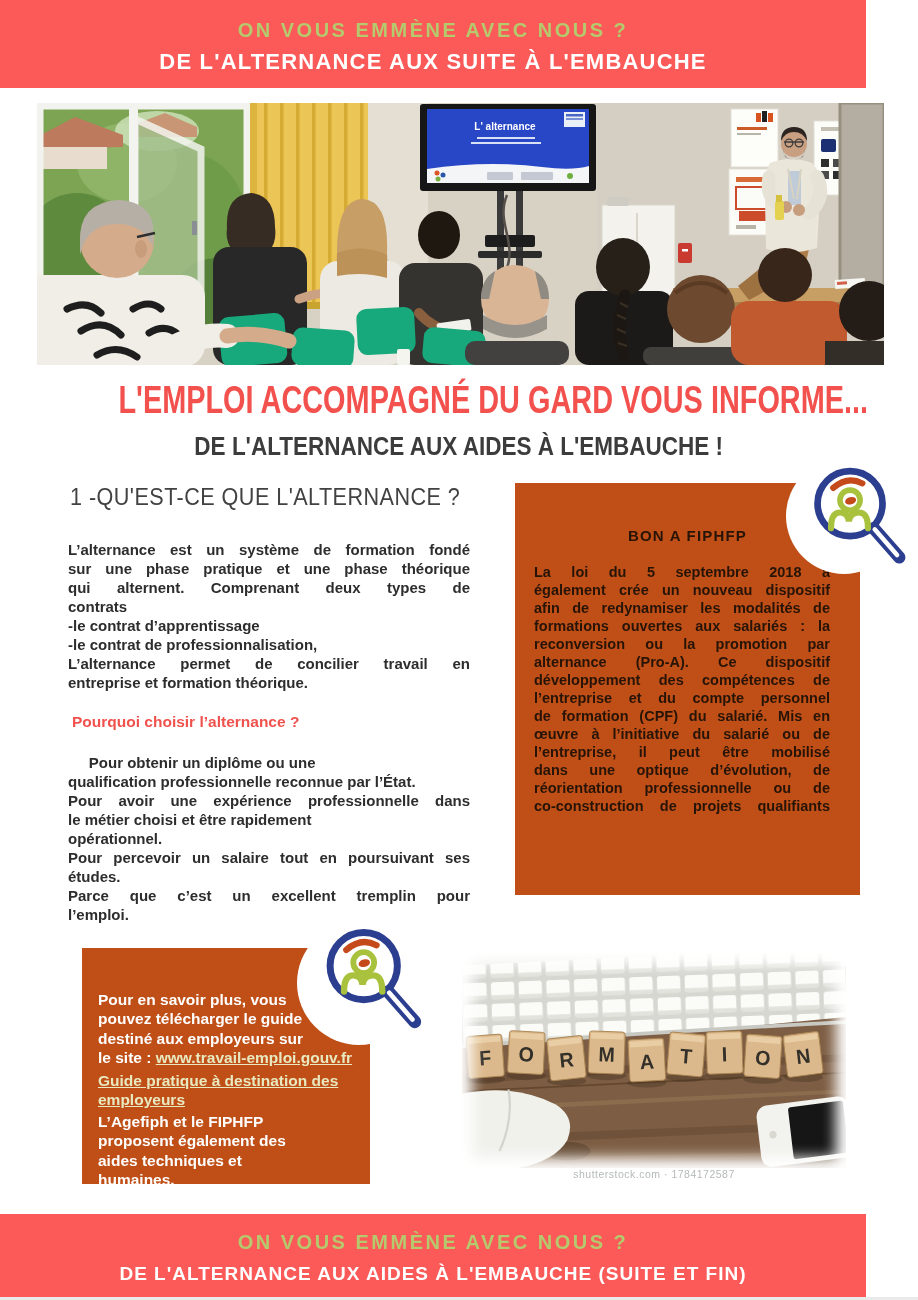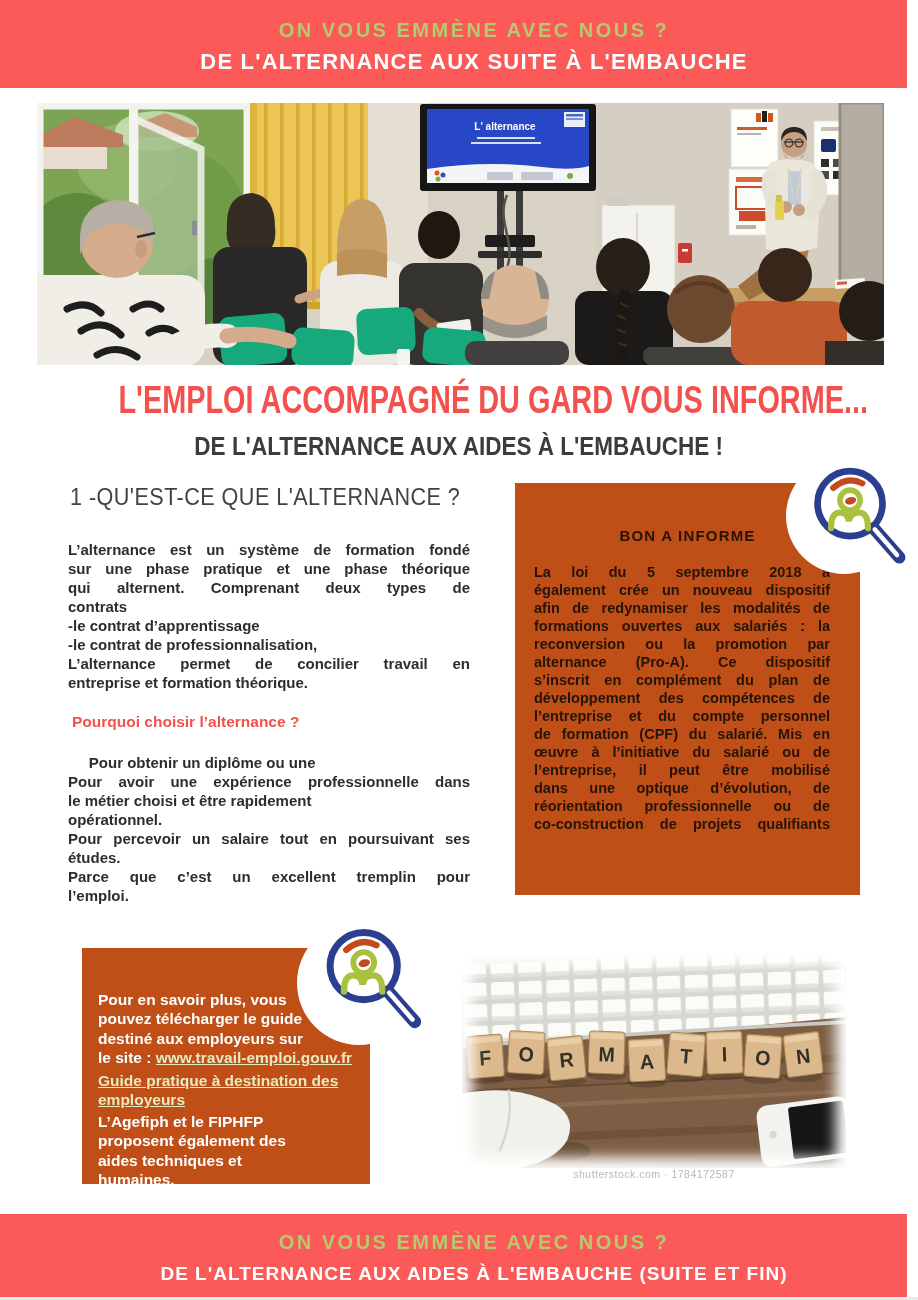--- a/index.html
+++ b/index.html
@@ -1,19 +1,19 @@
 <!DOCTYPE html>
 <html><head>
 <meta charset="utf-8">
 <style>
   html,body{margin:0;padding:0;background:#ffffff;}
   .page{position:relative;width:918px;height:1300px;background:#ffffff;overflow:hidden;
         font-family:"Liberation Sans",sans-serif;}
   
-  .banner{position:absolute;left:0;width:866px;background:#fb5a58;text-align:center;padding-left:41px;}
+  .banner{position:absolute;left:0;width:866px;background:#fb5a58;text-align:center;}
   .banner-top{top:0;height:88px;}
   .banner-bottom{top:1214px;height:83px;}
   .banner .l1{font-weight:bold;color:#b5c96d;letter-spacing:2.5px;font-size:20px;}
   .banner-top .l1{padding-top:19px;}
   .banner-top .l2{font-weight:bold;color:#ffffff;letter-spacing:1.2px;font-size:22px;padding-top:7px;}
   .banner-bottom .l1{padding-top:17px;}
   .banner-bottom .l2{font-weight:bold;color:#ffffff;letter-spacing:1px;font-size:19px;padding-top:9px;}
   .bottom-strip{position:absolute;left:0;top:1297px;width:918px;height:3px;background:#eaeaea;}
   
   .photo{position:absolute;left:37px;top:103px;width:847px;height:262px;}
@@ -263,40 +263,40 @@
         <div class="j">qui alternent. Comprenant deux types de</div>
         <div>contrats</div>
         <div>-le contrat d’apprentissage</div>
         <div>-le contrat de professionnalisation,</div>
         <div class="j">L’alternance permet de concilier travail en</div>
         <div>entreprise et formation théorique.</div>
       </div>
     <div class="q">Pourquoi choisir l’alternance ?</div>
     <div class="lines p2">
         <div>&nbsp;&nbsp;&nbsp;&nbsp;&nbsp;Pour obtenir un diplôme ou une</div>
+        <div>qualification professionnelle reconnue par l’État.</div>
         <div class="j">Pour avoir une expérience professionnelle dans</div>
         <div>le métier choisi et être rapidement</div>
         <div>opérationnel.</div>
         <div class="j">Pour percevoir un salaire tout en poursuivant ses</div>
         <div>études.</div>
         <div class="j">Parce que c’est un excellent tremplin pour</div>
         <div>l’emploi.</div>
       </div>
   </div>
 
   <div class="bonbox">
-    <div class="bh">BON A INFORME</div>
+    <div class="bh">BON A FIPHFP</div>
     <div class="bb lines">
         <div class="j">La loi du 5 septembre 2018 a</div>
         <div class="j">également crée un nouveau dispositif</div>
         <div class="j">afin de redynamiser les modalités de</div>
         <div class="j">formations ouvertes aux salariés : la</div>
         <div class="j">reconversion ou la promotion par</div>
         <div class="j">alternance (Pro-A). Ce dispositif</div>
-        <div class="j">s’inscrit en complément du plan de</div>
         <div class="j">développement des compétences de</div>
         <div class="j">l’entreprise et du compte personnel</div>
         <div class="j">de formation (CPF) du salarié. Mis en</div>
         <div class="j">œuvre à l’initiative du salarié ou de</div>
         <div class="j">l’entreprise, il peut être mobilisé</div>
         <div class="j">dans une optique d’évolution, de</div>
         <div class="j">réorientation professionnelle ou de</div>
         <div class="j">co-construction de projets qualifiants</div>
       </div>
   </div>

